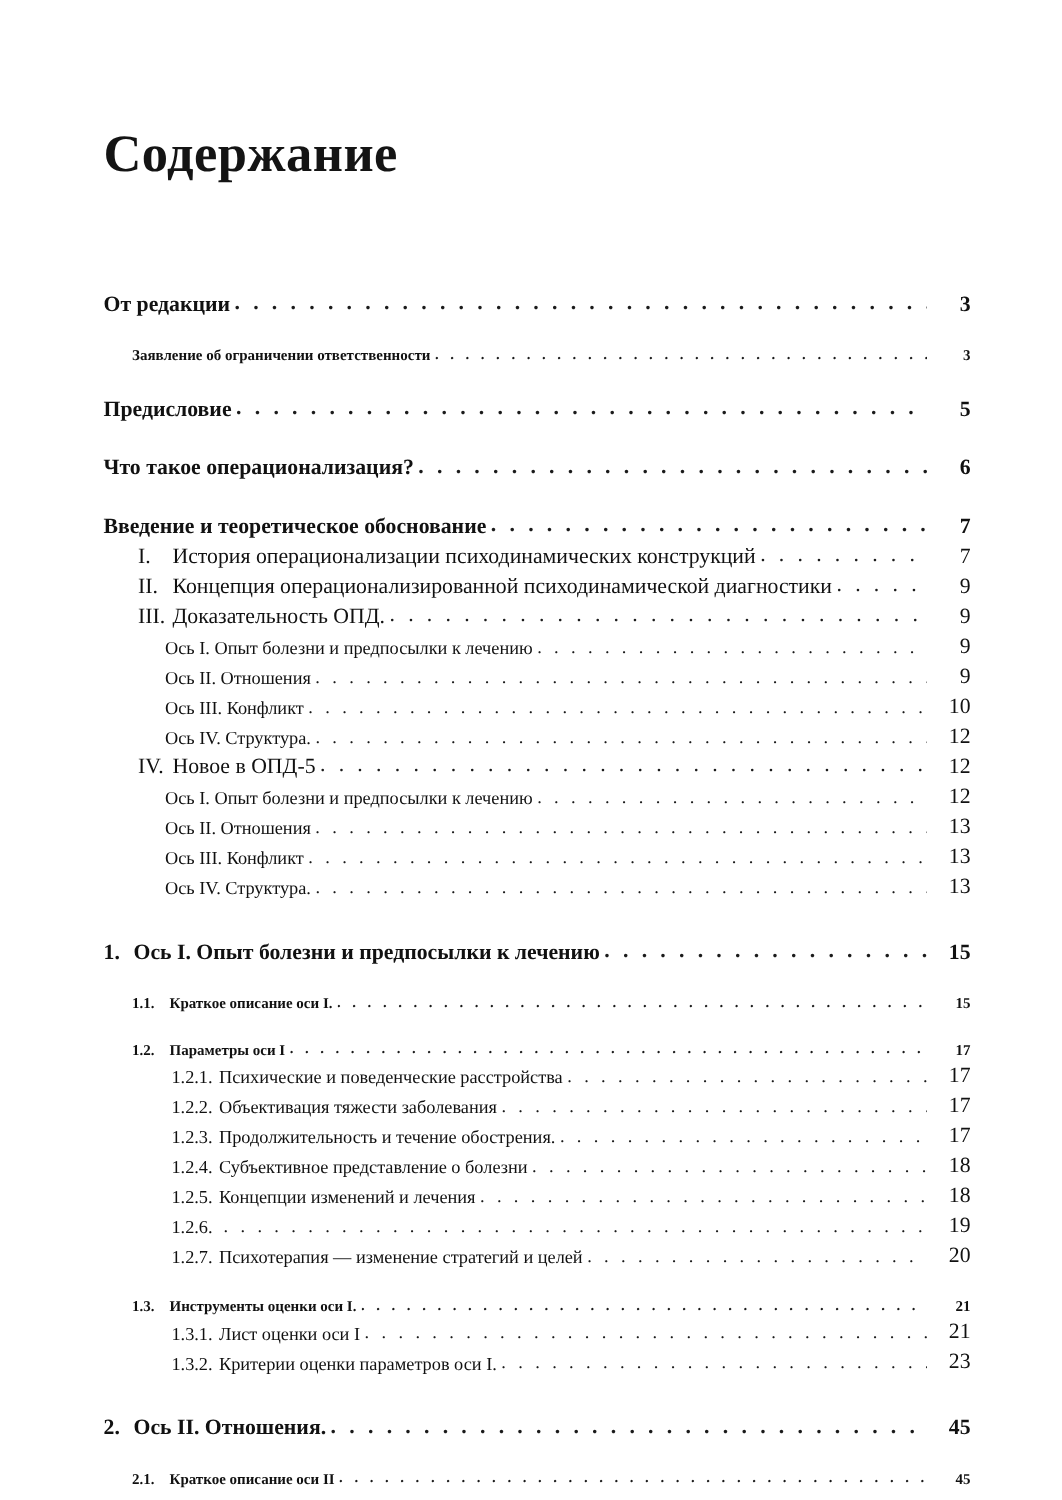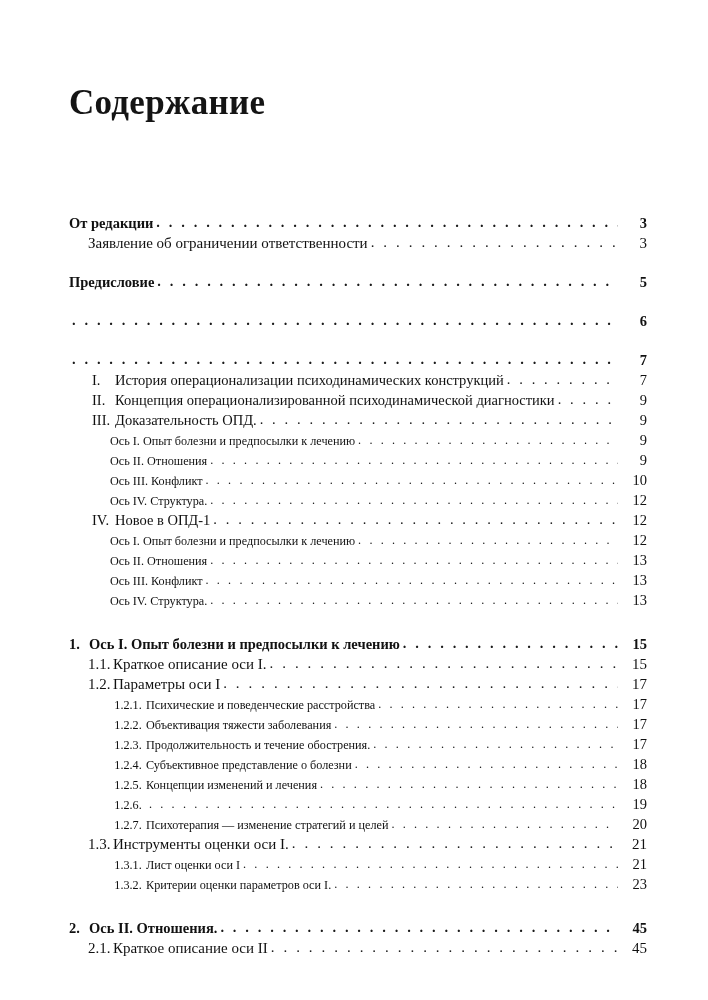--- a/index.html
+++ b/index.html
@@ -63,32 +63,31 @@
   .pageno {
     flex: 0 0 auto;
     text-align: right;
     width: 26px;
   }
 
   
   .lvl0 {
     font-size: 14.5px;
     font-weight: bold;
-    margin-top: 20px;
     padding-left: 0px;
   }
   .lvl0 .num { width: 0px; }
   .lvl0.numbered .num { width: 20px; }
   .lvl0 .pageno { font-weight: bold; }
 
   
   .lvl1 {
-    font-size: 15px;
-    font-weight: normal;
-    margin-top: 3px;
+    font-size: 10px;
+    font-weight: bold;
+    margin-top: 20px;
     padding-left: 19px;
   }
   .lvl1 .num { width: 0px; }
   .lvl1.numbered .num { width: 25px; }
 
   
   .lvl1r {
     font-size: 14.5px;
     font-weight: normal;
     margin-top: 3px;
@@ -130,25 +129,27 @@
         <span class="pageno">3</span>
       </div>
       <div class="entry lvl0 gap-md">
         <span class="num"></span>
         <span class="label">Предисловие</span>
         <span class="leader">. . . . . . . . . . . . . . . . . . . . . . . . . . . . . . . . . . . . . . . . . . . . . . . . . . . . . . . . . . . . . . . . . . . . . . . . . . . . . . . . . . . . . . . . . . . . . . . . . . . . . . . . . . . . . . . . . . . . . . . </span>
         <span class="pageno">5</span>
       </div>
       <div class="entry lvl0 gap-md">
         <span class="num"></span>
+        <span class="label">Что такое операционализация?</span>
         <span class="leader">. . . . . . . . . . . . . . . . . . . . . . . . . . . . . . . . . . . . . . . . . . . . . . . . . . . . . . . . . . . . . . . . . . . . . . . . . . . . . . . . . . . . . . . . . . . . . . . . . . . . . . . . . . . . . . . . . . . . . . . </span>
         <span class="pageno">6</span>
       </div>
       <div class="entry lvl0 gap-md">
         <span class="num"></span>
+        <span class="label">Введение и теоретическое обоснование</span>
         <span class="leader">. . . . . . . . . . . . . . . . . . . . . . . . . . . . . . . . . . . . . . . . . . . . . . . . . . . . . . . . . . . . . . . . . . . . . . . . . . . . . . . . . . . . . . . . . . . . . . . . . . . . . . . . . . . . . . . . . . . . . . . </span>
         <span class="pageno">7</span>
       </div>
       <div class="entry lvl1r numbered">
         <span class="num">I.</span>
         <span class="label">История операционализации психодинамических конструкций</span>
         <span class="leader">. . . . . . . . . . . . . . . . . . . . . . . . . . . . . . . . . . . . . . . . . . . . . . . . . . . . . . . . . . . . . . . . . . . . . . . . . . . . . . . . . . . . . . . . . . . . . . . . . . . . . . . . . . . . . . . . . . . . . . . </span>
         <span class="pageno">7</span>
       </div>
       <div class="entry lvl1r numbered">
@@ -182,21 +183,21 @@
         <span class="pageno">10</span>
       </div>
       <div class="entry lvl2">
         <span class="num"></span>
         <span class="label">Ось IV. Структура.</span>
         <span class="leader">. . . . . . . . . . . . . . . . . . . . . . . . . . . . . . . . . . . . . . . . . . . . . . . . . . . . . . . . . . . . . . . . . . . . . . . . . . . . . . . . . . . . . . . . . . . . . . . . . . . . . . . . . . . . . . . . . . . . . . . </span>
         <span class="pageno">12</span>
       </div>
       <div class="entry lvl1r numbered">
         <span class="num">IV.</span>
-        <span class="label">Новое в ОПД-1</span>
+        <span class="label">Новое в ОПД-5</span>
         <span class="leader">. . . . . . . . . . . . . . . . . . . . . . . . . . . . . . . . . . . . . . . . . . . . . . . . . . . . . . . . . . . . . . . . . . . . . . . . . . . . . . . . . . . . . . . . . . . . . . . . . . . . . . . . . . . . . . . . . . . . . . . </span>
         <span class="pageno">12</span>
       </div>
       <div class="entry lvl2">
         <span class="num"></span>
         <span class="label">Ось I. Опыт болезни и предпосылки к лечению</span>
         <span class="leader">. . . . . . . . . . . . . . . . . . . . . . . . . . . . . . . . . . . . . . . . . . . . . . . . . . . . . . . . . . . . . . . . . . . . . . . . . . . . . . . . . . . . . . . . . . . . . . . . . . . . . . . . . . . . . . . . . . . . . . . </span>
         <span class="pageno">12</span>
       </div>
       <div class="entry lvl2">

